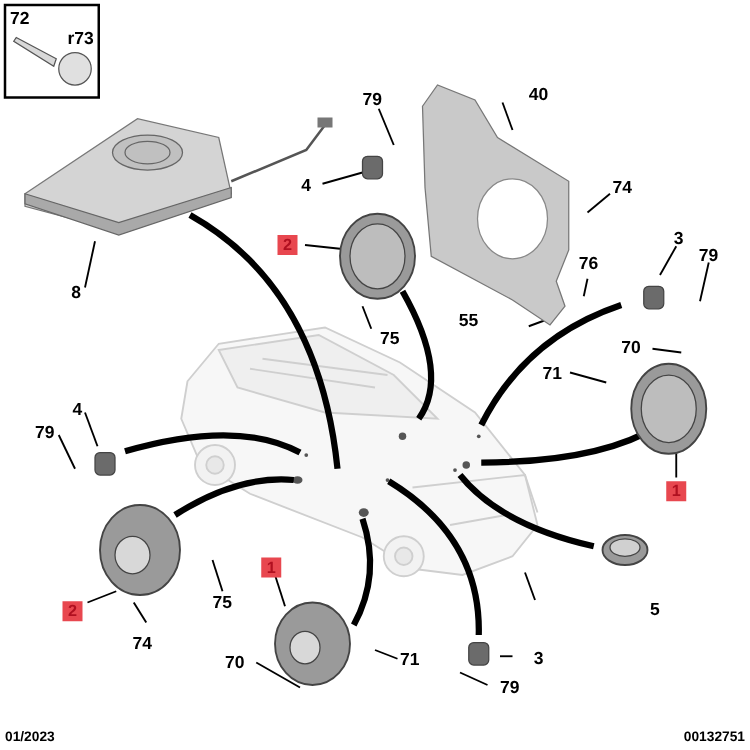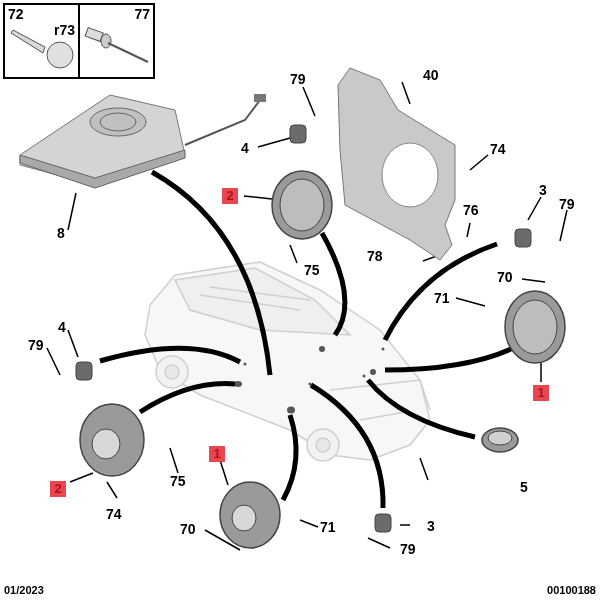--- a/index.html
+++ b/index.html
@@ -114,51 +114,43 @@
   </svg>
 
   <div class="frame" style="left:3px;top:3px;width:77px;height:76px;">
     <span class="lbl" style="left:3px;top:2px;">72</span>
     <span class="lbl" style="right:3px;top:18px;">r73</span>
     <svg width="73" height="72" style="position:absolute;left:0;top:0">
       <path d="M8,25 L40,42 L38,48 L6,28 Z" fill="#d8d8d8" stroke="#555"></path>
       <circle cx="55" cy="50" r="13" fill="#e0e0e0" stroke="#555"></circle>
     </svg>
   </div>
-  <div class="frame" style="left:78px;top:3px;width:77px;height:76px;">
-    <span class="lbl" style="right:3px;top:2px;">77</span>
-    <svg width="73" height="72" style="position:absolute;left:0;top:0">
-      <rect x="6" y="25" width="16" height="9" fill="#ddd" stroke="#555" transform="rotate(20 14 30)"></rect>
-      <ellipse cx="26" cy="36" rx="5" ry="7" fill="#ccc" stroke="#555"></ellipse>
-      <line x1="28" y1="38" x2="68" y2="57" stroke="#555" stroke-width="2"></line>
-    </svg>
-  </div>
 
   <span class="lbl" style="left:423px;top:68px;">40</span>
   <span class="lbl" style="left:290px;top:72px;">79</span>
   <span class="lbl" style="left:241px;top:141px;">4</span>
   <span class="lbl" style="left:490px;top:142px;">74</span>
   <span class="lbl" style="left:57px;top:226px;">8</span>
   <span class="lbl" style="left:539px;top:183px;">3</span>
   <span class="lbl" style="left:559px;top:197px;">79</span>
   <span class="lbl" style="left:463px;top:203px;">76</span>
-  <span class="lbl" style="left:367px;top:249px;">78</span>
+  <span class="lbl" style="left:367px;top:249px;">55</span>
   <span class="lbl" style="left:304px;top:263px;">75</span>
   <span class="lbl" style="left:497px;top:270px;">70</span>
   <span class="lbl" style="left:434px;top:291px;">71</span>
   <span class="lbl" style="left:58px;top:320px;">4</span>
   <span class="lbl" style="left:28px;top:338px;">79</span>
   <span class="lbl" style="left:170px;top:474px;">75</span>
   <span class="lbl" style="left:106px;top:507px;">74</span>
   <span class="lbl" style="left:520px;top:480px;">5</span>
   <span class="lbl" style="left:180px;top:522px;">70</span>
   <span class="lbl" style="left:320px;top:520px;">71</span>
   <span class="lbl" style="left:427px;top:519px;">3</span>
   <span class="lbl" style="left:400px;top:542px;">79</span>
 
   <span class="badge" style="left: 222px; top: 188px; background: rgb(232, 71, 79);">2</span>
   <span class="badge" style="left: 533px; top: 385px; background: rgb(232, 71, 79);">1</span>
   <span class="badge" style="left: 50px; top: 481px; background: rgb(232, 71, 79);">2</span>
   <span class="badge" style="left: 209px; top: 446px; background: rgb(232, 71, 79);">1</span>
 
   <span class="foot" style="left:4px;top:584px;text-align:right;">01/2023</span>
-  <span class="foot" style="right:4px;top:584px;">00100188</span>
+  <span class="foot" style="right:4px;top:584px;">00132751</span>
 </div>
 
 </body></html>

